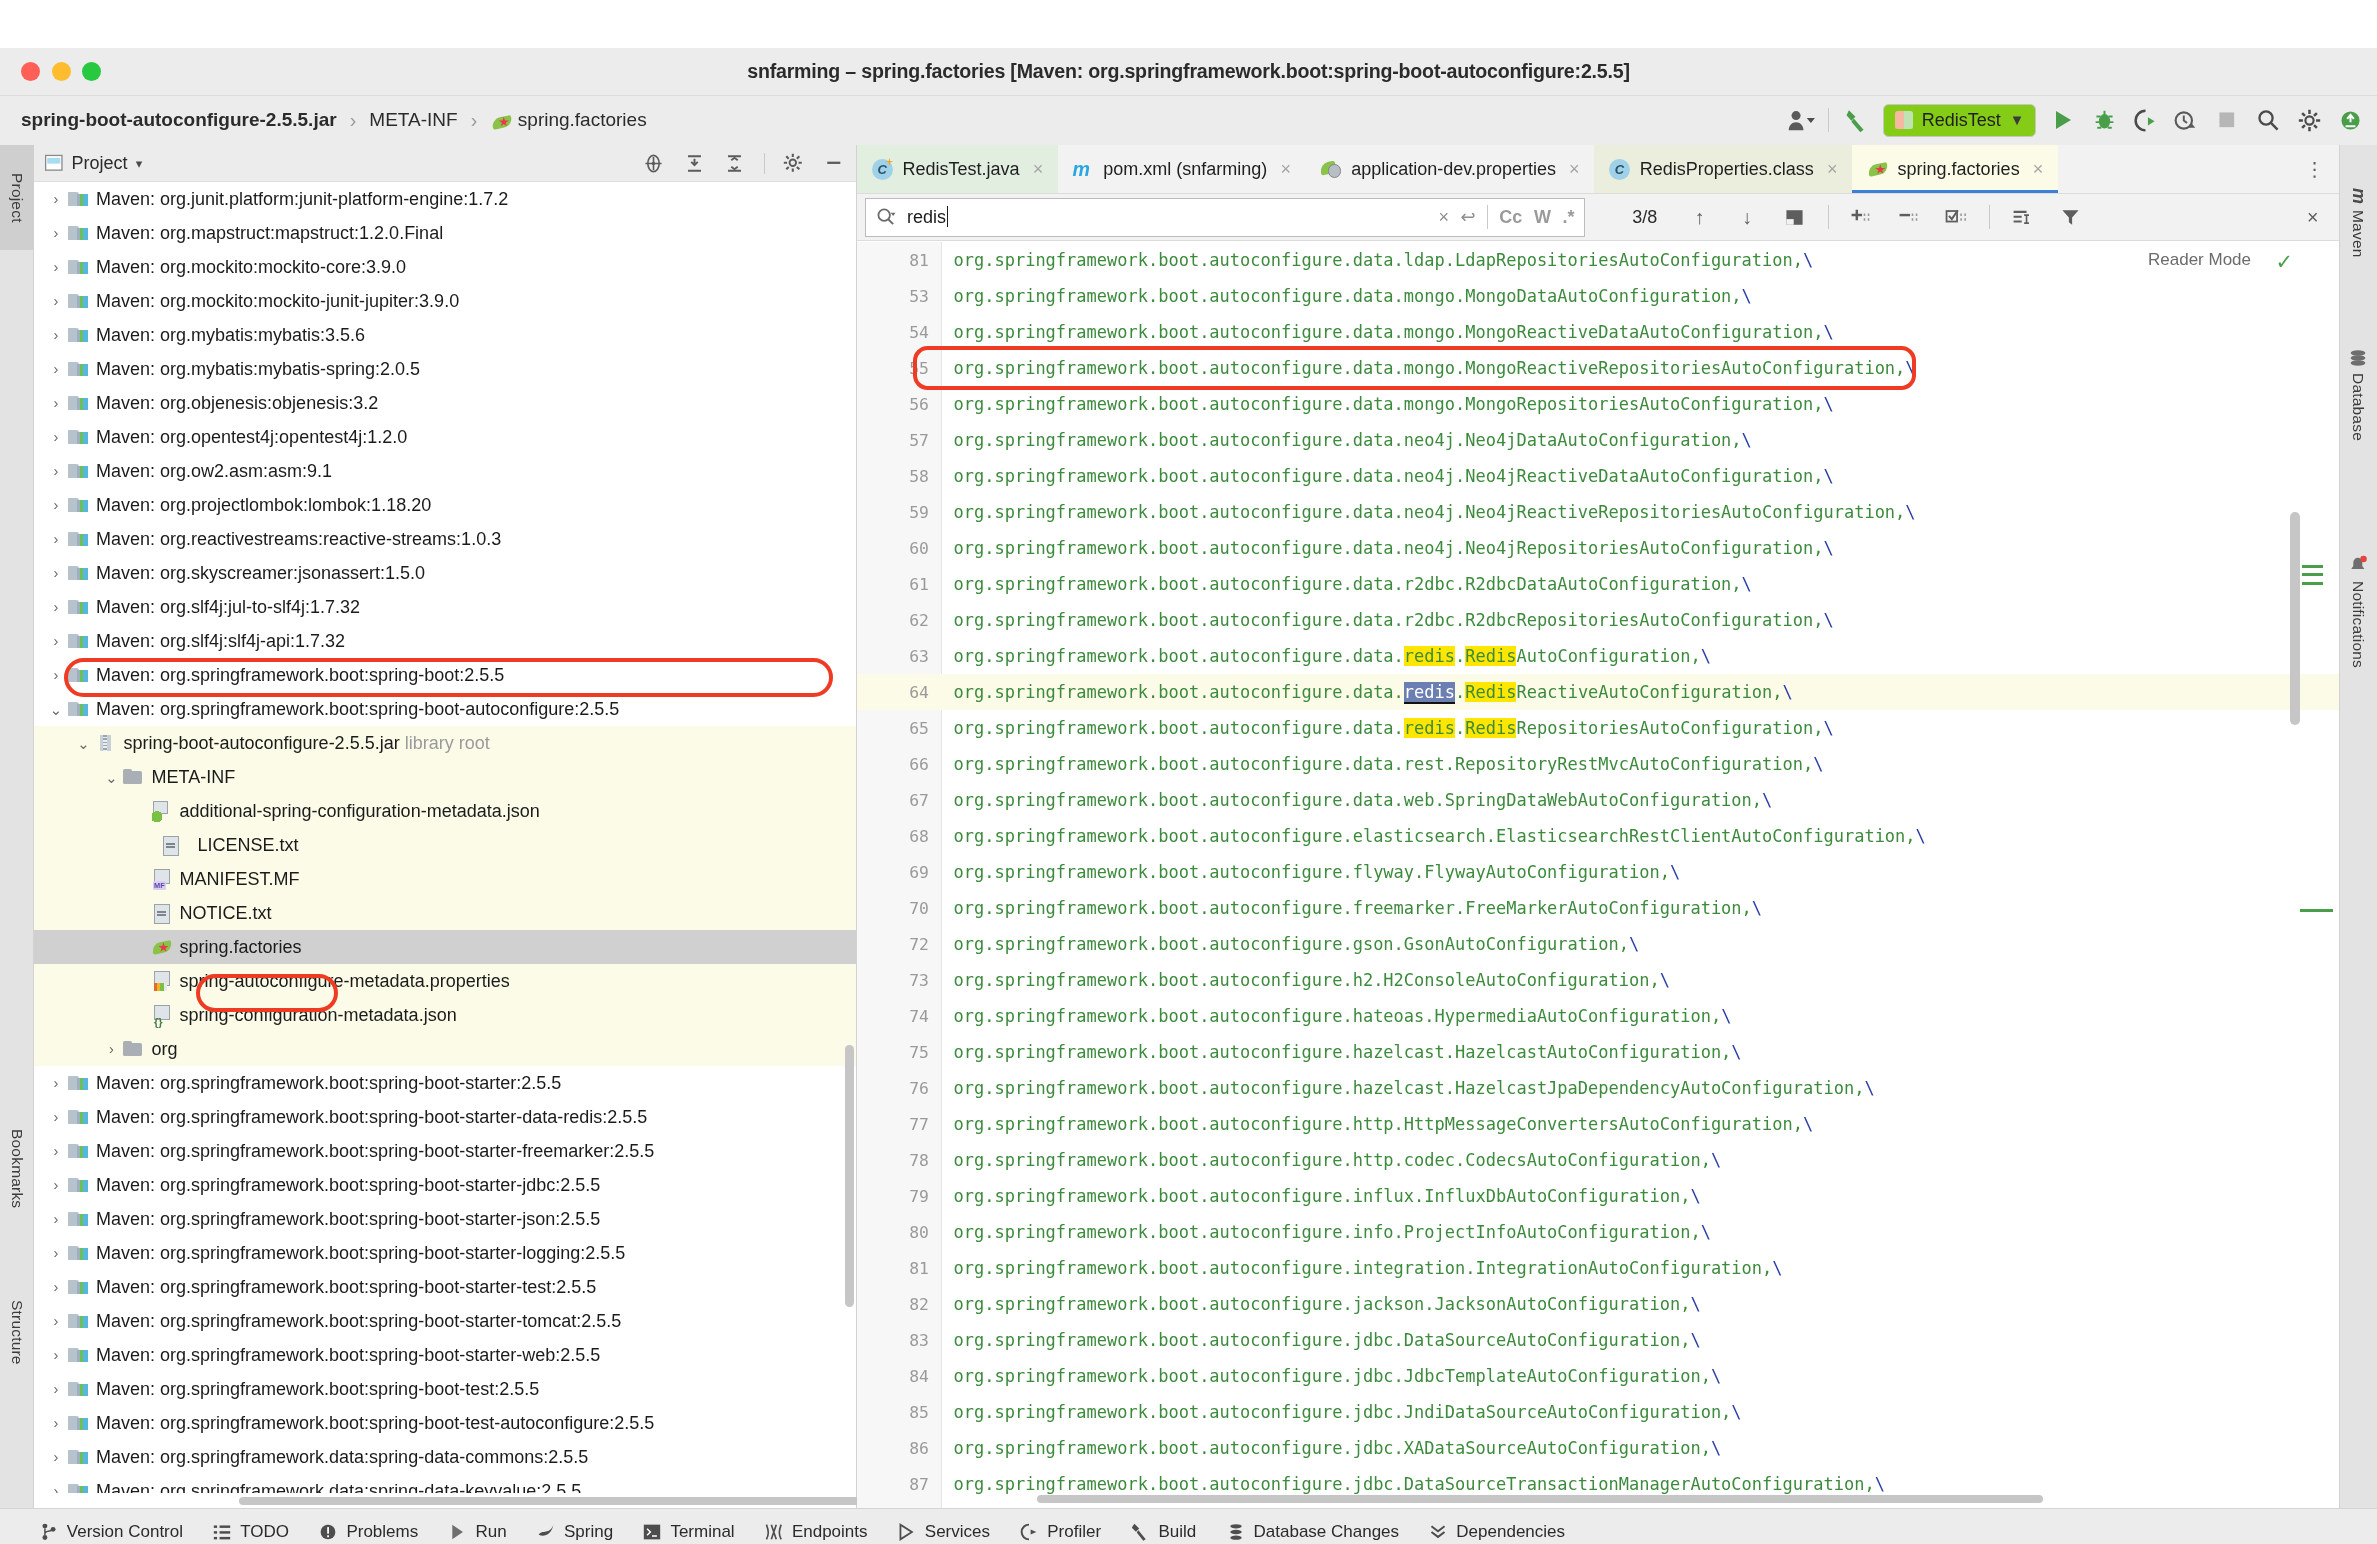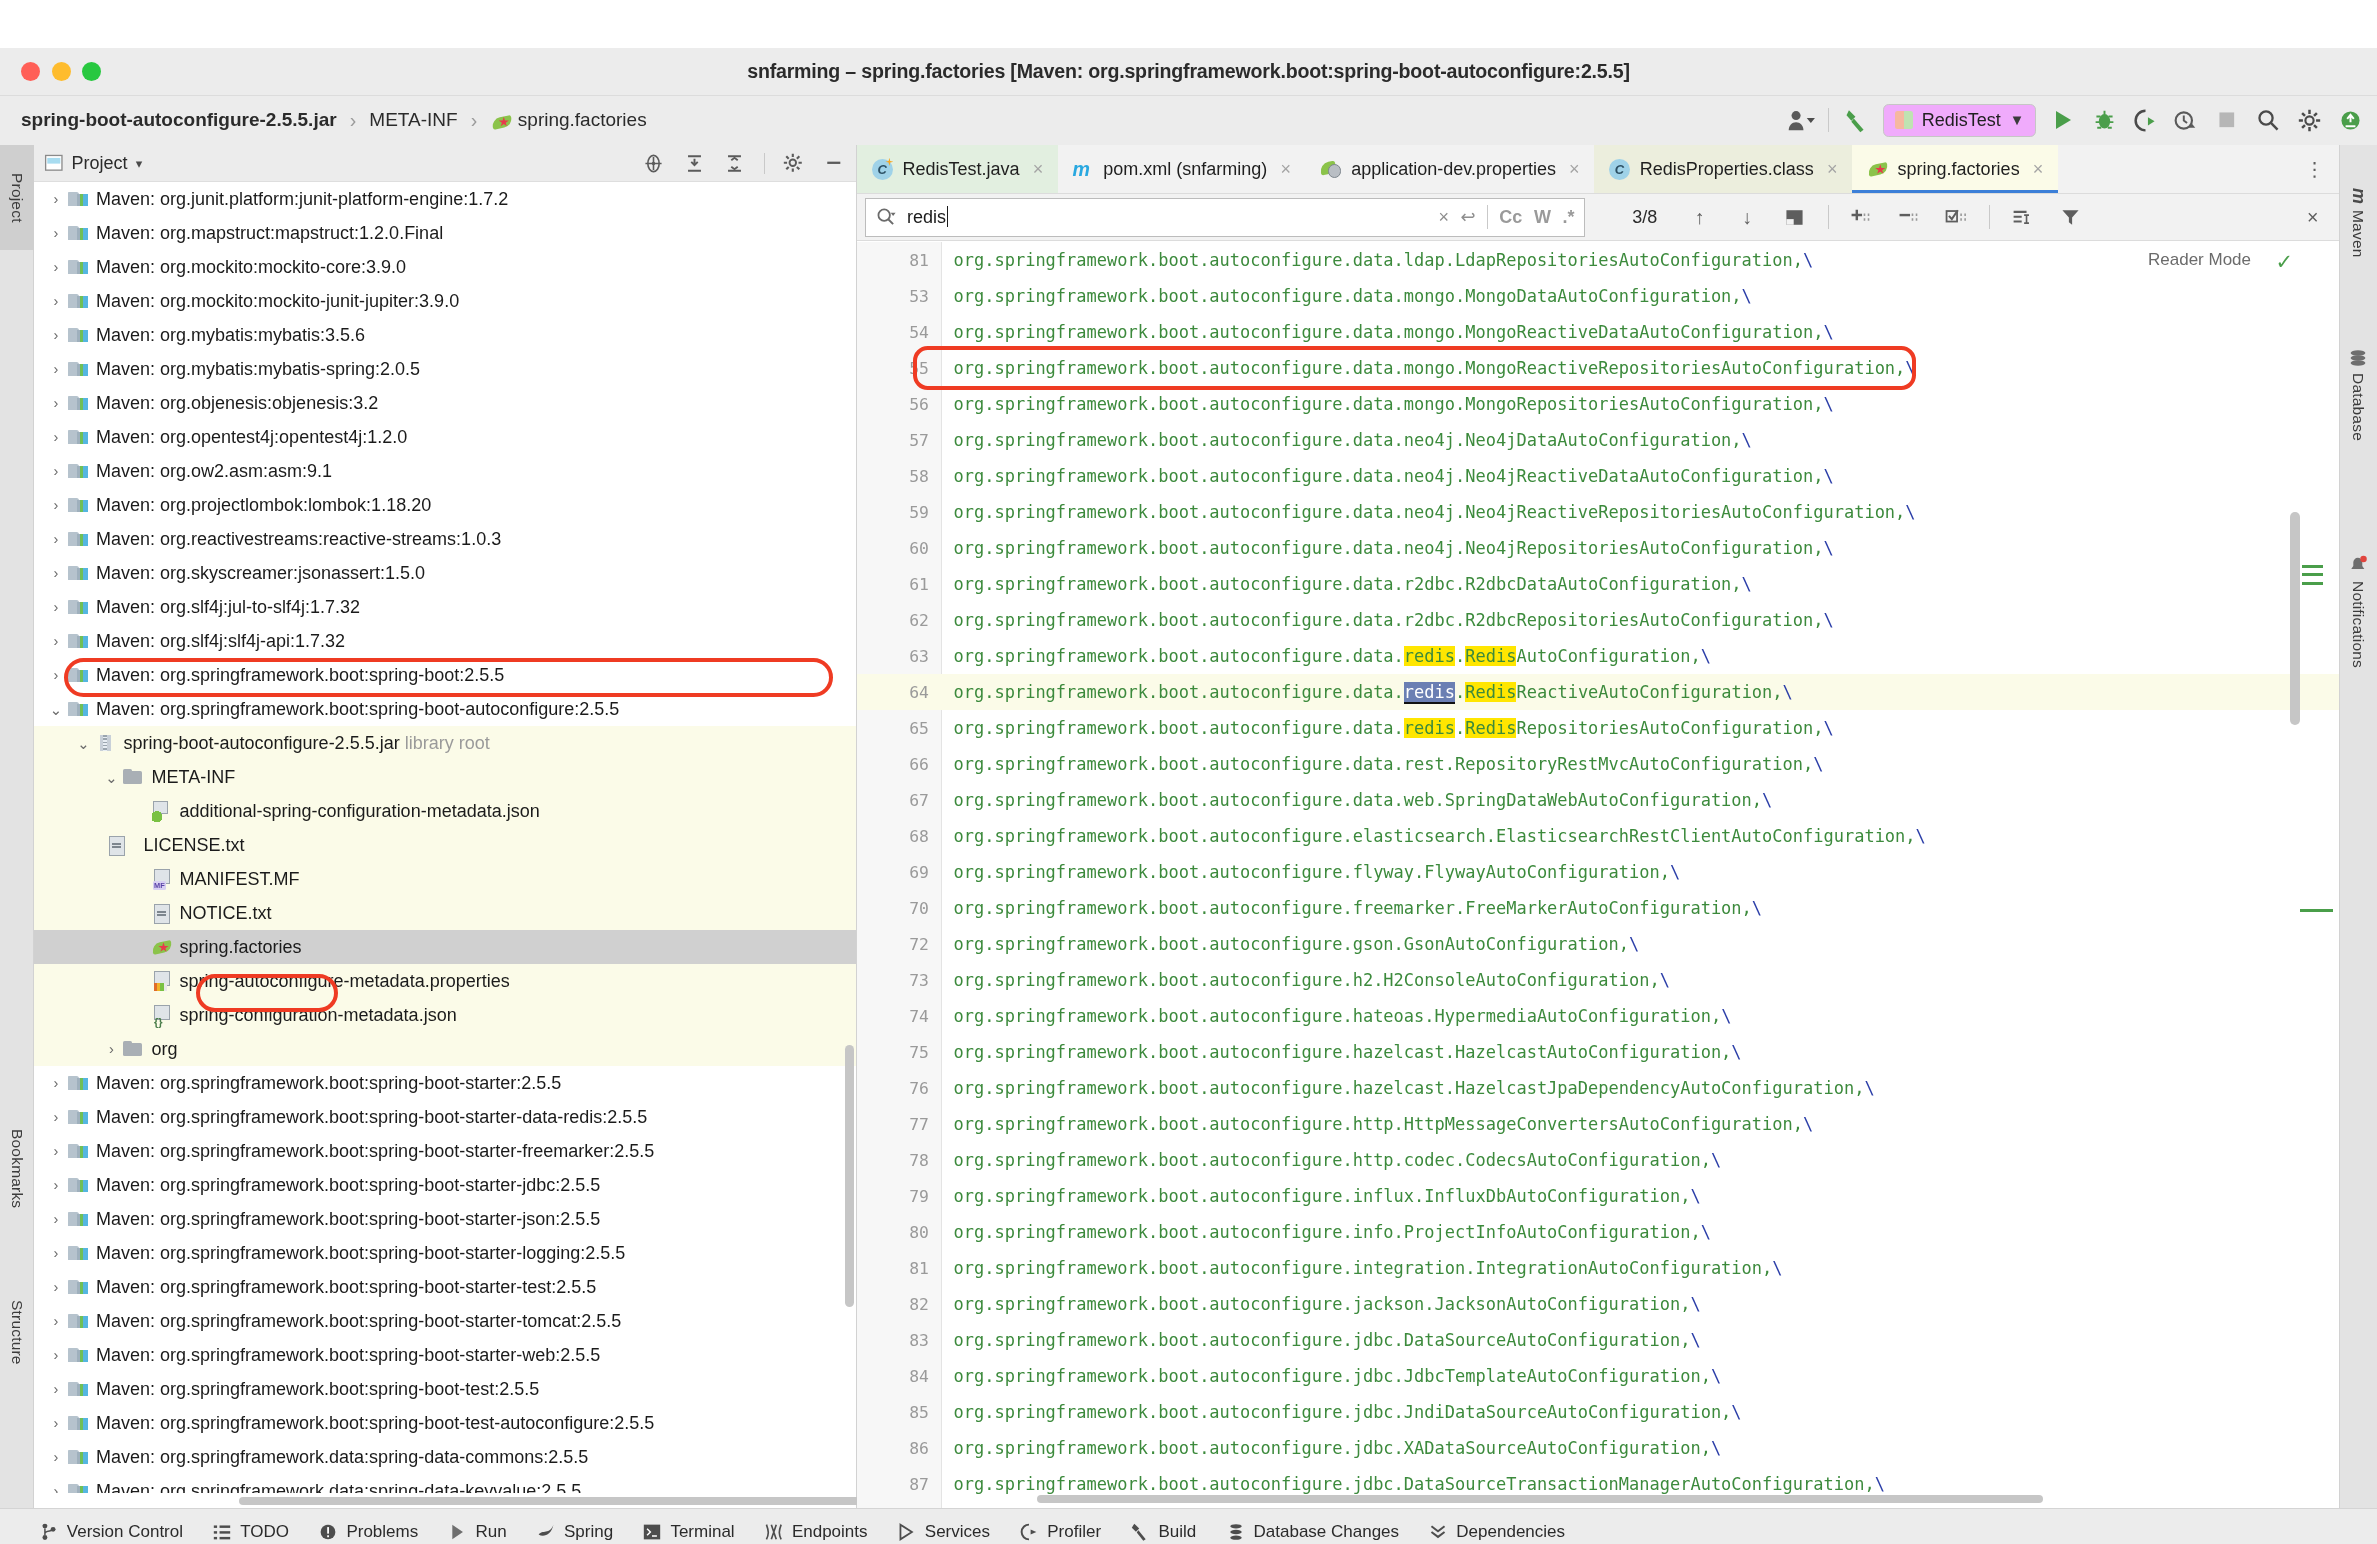--- a/index.html
+++ b/index.html
@@ -41,21 +41,21 @@
 
   
   .top-right-tools {
     position: absolute; right: 13px; top: 48px; height: 48px;
     display: flex; align-items: center; gap: 13px;
   }
   .tb-ic { width: 28px; height: 28px; display: flex; align-items: center; justify-content: center;
            color: #5a5a5a; font-size: 18px; }
   .run-config {
     display: flex; align-items: center; gap: 9px;
-    background: #f0abfc; border: 0.8px solid #c6c6c6; border-radius: 5.7px;
+    background: #84cc16; border: 0.8px solid #c6c6c6; border-radius: 5.7px;
     height: 33px; padding: 0 10.6px; font-size: 18px; color: #1f1f1f;
   }
   .rc-icon { width: 18px; height: 18px; border-radius: 2.5px; overflow: hidden; display: flex; }
   .rc-icon i { display: block; width: 9px; height: 18px; }
   .rc-icon i.l { background: #f6b8a0; }
   .rc-icon i.r { background: #bfe3b2; }
   .vsep { width: 0.8px; height: 24.5px; background: #c9c9c9; }
   .green-tri { width: 0; height: 0; border-left: 15.5px solid #4a9e4a; border-top: 9px solid transparent; border-bottom: 9px solid transparent; }
 
   
@@ -533,21 +533,21 @@
         <div class="trow jar-child" style="padding-left: 67px;">
           <span class="chev">⌄</span>
           <span class="ico ico-folder"></span>
           <span class="lbl">META-INF</span>
         </div>
         <div class="trow jar-child" style="padding-left: 95px;">
           <span class="chev"></span>
           <span class="ico ico-json2"></span>
           <span class="lbl">additional-spring-configuration-metadata.json</span>
         </div>
-        <div class="trow jar-child" style="padding-left: 41px; gap: 9px;">
+        <div class="trow jar-child" style="padding-left: 95px; gap: 9px;">
           <span class="chev"></span>
           <span class="ico ico-file"></span>
           <span class="lbl">LICENSE.txt</span>
         </div>
         <div class="trow jar-child" style="padding-left: 95px;">
           <span class="chev"></span>
           <span class="ico ico-mf"></span>
           <span class="lbl">MANIFEST.MF</span>
         </div>
         <div class="trow jar-child" style="padding-left: 95px;">

